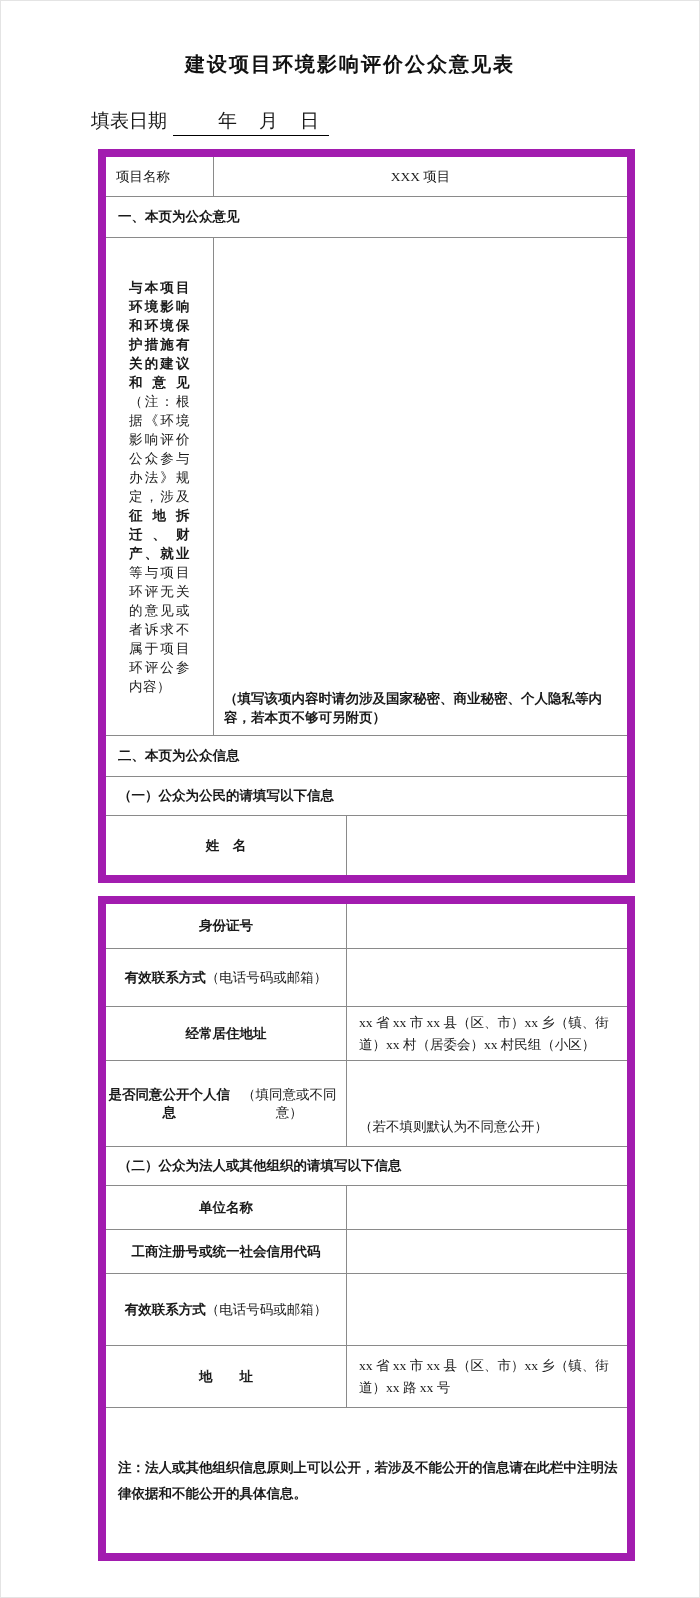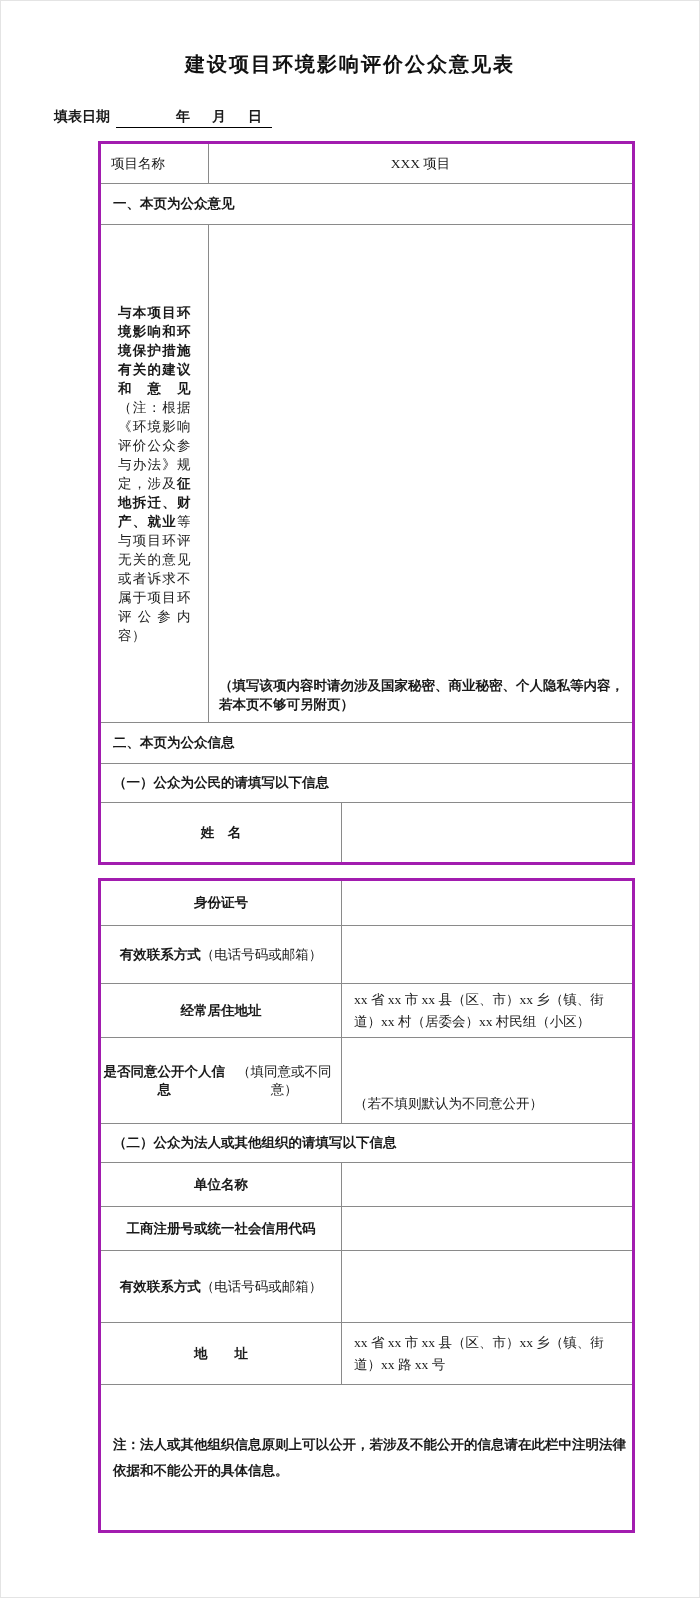--- a/index.html
+++ b/index.html
@@ -15,39 +15,39 @@
   }
   .title{
     margin-top:50px;
     text-align:center;
     font-size:20px;
     font-weight:bold;
     letter-spacing:2px;
     color:#111;
   }
   .date-line{
-    margin:30px 0 0 53px;
-    font-size:14px;
-    font-weight:bold;
+    margin:30px 0 0 90px;
+    font-size:19px;
+    font-weight:normal;
   }
   .date-blank{
     display:inline-flex;
     width:156px;
     margin-left:6px;
     border-bottom:1.5px solid #000;
     justify-content:flex-end;
     gap:22px;
     padding:0 10px 1px 0;
     box-sizing:border-box;
   }
   .doc-table{
     margin-left:97px;
     width:537px;
     box-sizing:border-box;
-    border:3px solid #a21caf;
+    border:8px solid #a21caf;
     font-size:13.5px;
   }
   .t1{margin-top:13px;}
   .t2{margin-top:13px;}
   .row{
     display:flex;
     box-sizing:border-box;
     border-top:1px solid #8a8a8a;
   }
   .row:first-child{border-top:none;}
@@ -66,21 +66,21 @@
     font-weight:bold;
     font-family:Liberation Serif, serif;
   }
   .plain-label{padding-left:10px;}
   .stack{
     display:flex;flex-direction:row;
     justify-content:center;align-items:center;
     text-align:center;line-height:18px;
   }
   .opinion-label{
-    padding:6px 17px;
+    padding:6px 23px;
     display:flex;align-items:center;
   }
   .opinion-label p{
     margin:0;
     text-align:justify;
     text-justify:inter-character;
     line-height:19px;
     letter-spacing:0.5px;
   }
   .bottom-note{

